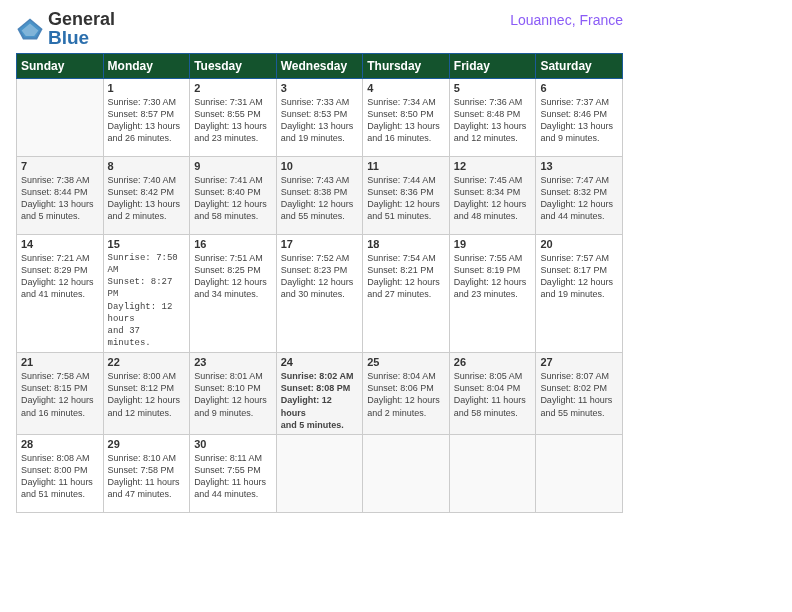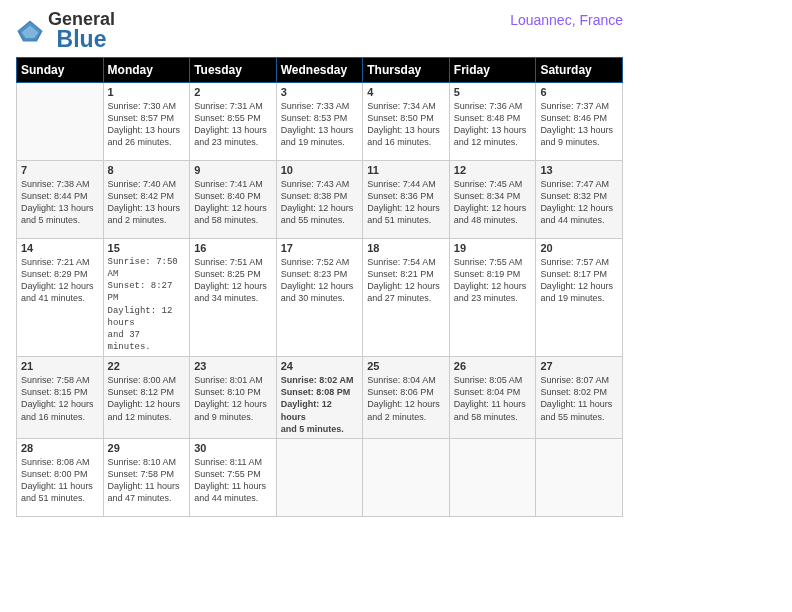--- a/index.html
+++ b/index.html
@@ -31,24 +31,23 @@
       display: flex;
       flex-direction: column;
       line-height: 1;
     }
     .logo-general {
       font-size: 18px;
       font-weight: bold;
       color: #333;
     }
     .logo-blue {
-      font-size: 23px;
+      font-size: 19px;
       font-weight: bold;
       color: #2c6fad;
-      text-align: center;
     }
     .logo-icon {
       width: 28px;
       height: 28px;
       margin-right: 2px;
     }
     .title-area {
       text-align: right;
     }
     .month-title {
@@ -61,21 +60,21 @@
       font-size: 14px;
       color: #8b5cf6;
       margin-top: 2px;
     }
     .calendar {
       width: 100%;
       border-collapse: collapse;
       table-layout: fixed;
     }
     .calendar th {
-      background: #000000;
+      background: #14532d;
       color: #fff;
       font-size: 12px;
       font-weight: bold;
       padding: 5px 4px;
       text-align: left;
       border: 1px solid #1a5a99;
     }
     .calendar td {
       vertical-align: top;
       border: 1px solid #ccc;

